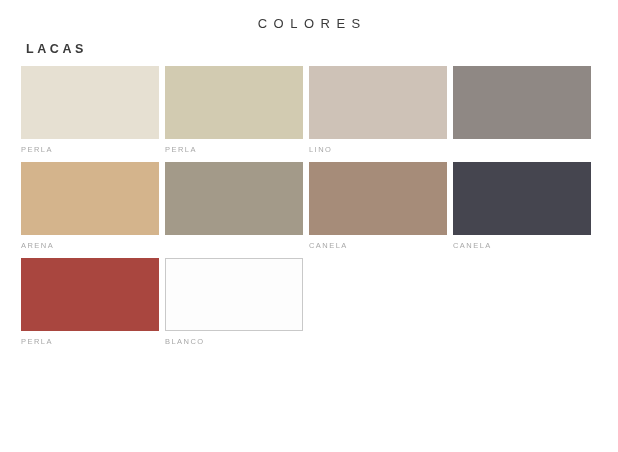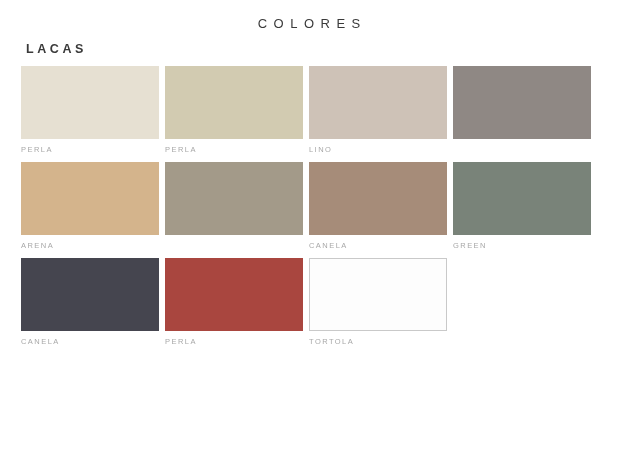--- a/index.html
+++ b/index.html
@@ -106,34 +106,30 @@
         <div class="swatch-label">ARENA</div>
       </div>
       <div class="swatch-cell">
         <div class="swatch-chip" style="background-color: rgb(163, 154, 137);"></div>
       </div>
       <div class="swatch-cell">
         <div class="swatch-chip" style="background-color: rgb(166, 140, 121);"></div>
         <div class="swatch-label">CANELA</div>
       </div>
       <div class="swatch-cell">
-        <div class="swatch-chip" style="background-color: rgb(121, 131, 121);"></div>
-        <div class="swatch-label">GREEN</div>
-      </div>
-      <div class="swatch-cell">
         <div class="swatch-chip" style="background-color: rgb(69, 69, 79);"></div>
         <div class="swatch-label">CANELA</div>
       </div>
       <div class="swatch-cell">
         <div class="swatch-chip" style="background-color: rgb(169, 70, 63);"></div>
         <div class="swatch-label">PERLA</div>
       </div>
       <div class="swatch-cell">
         <div class="swatch-chip outlined" style="background-color: rgb(253, 253, 253);"></div>
-        <div class="swatch-label">TORTOLA</div>
+        <div class="swatch-label">BLANCO</div>
       </div>
       <div class="swatch-cell empty">
         <div class="swatch-chip"></div>
         <div class="swatch-label"></div>
       </div>
       <div class="swatch-cell empty">
         <div class="swatch-chip"></div>
         <div class="swatch-label"></div>
       </div>
       <div class="swatch-cell empty">

